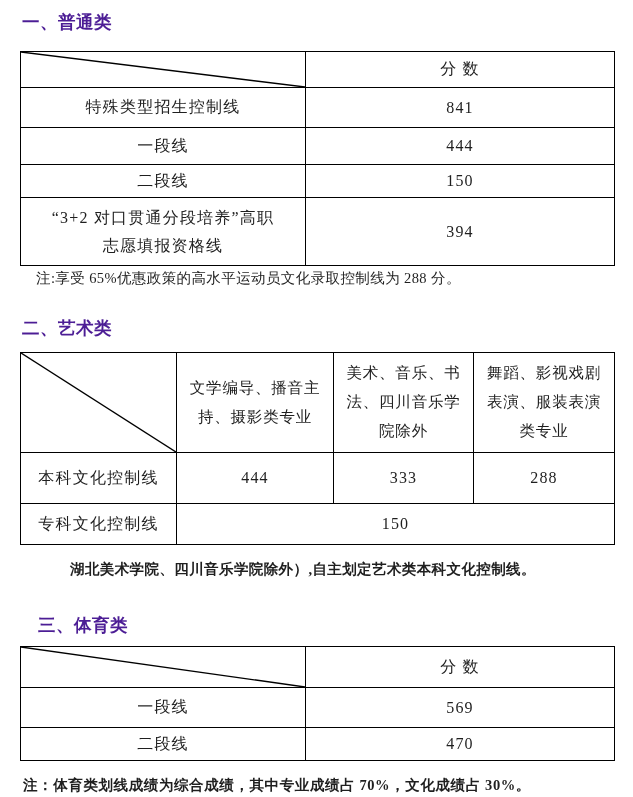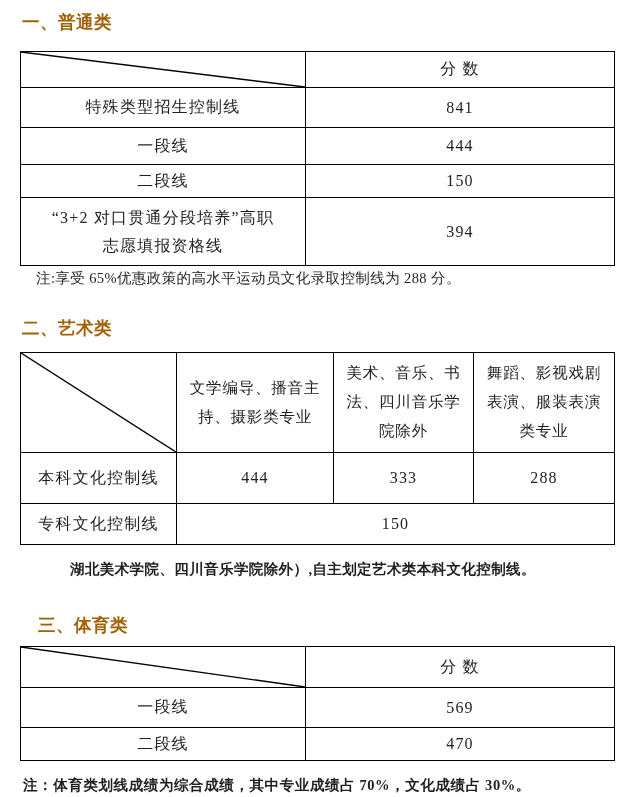--- a/index.html
+++ b/index.html
@@ -25,21 +25,21 @@
   }
 
   
   .section-heading {
     position: absolute;
     left: 22px;
     font-family: "Liberation Sans", "DejaVu Sans", sans-serif;
     font-weight: bold;
     font-size: 17.5px;
     letter-spacing: 0.5px;
-    color: #a16207;
+    color: #4c1d95;
     white-space: nowrap;
   }
   #heading-1 { top: 10px; }
   #heading-2 { top: 316px; }
   #heading-3 { top: 613px; margin-left: 16px; }
 
   
   .table-wrap {
     position: absolute;
     left: 20px;

